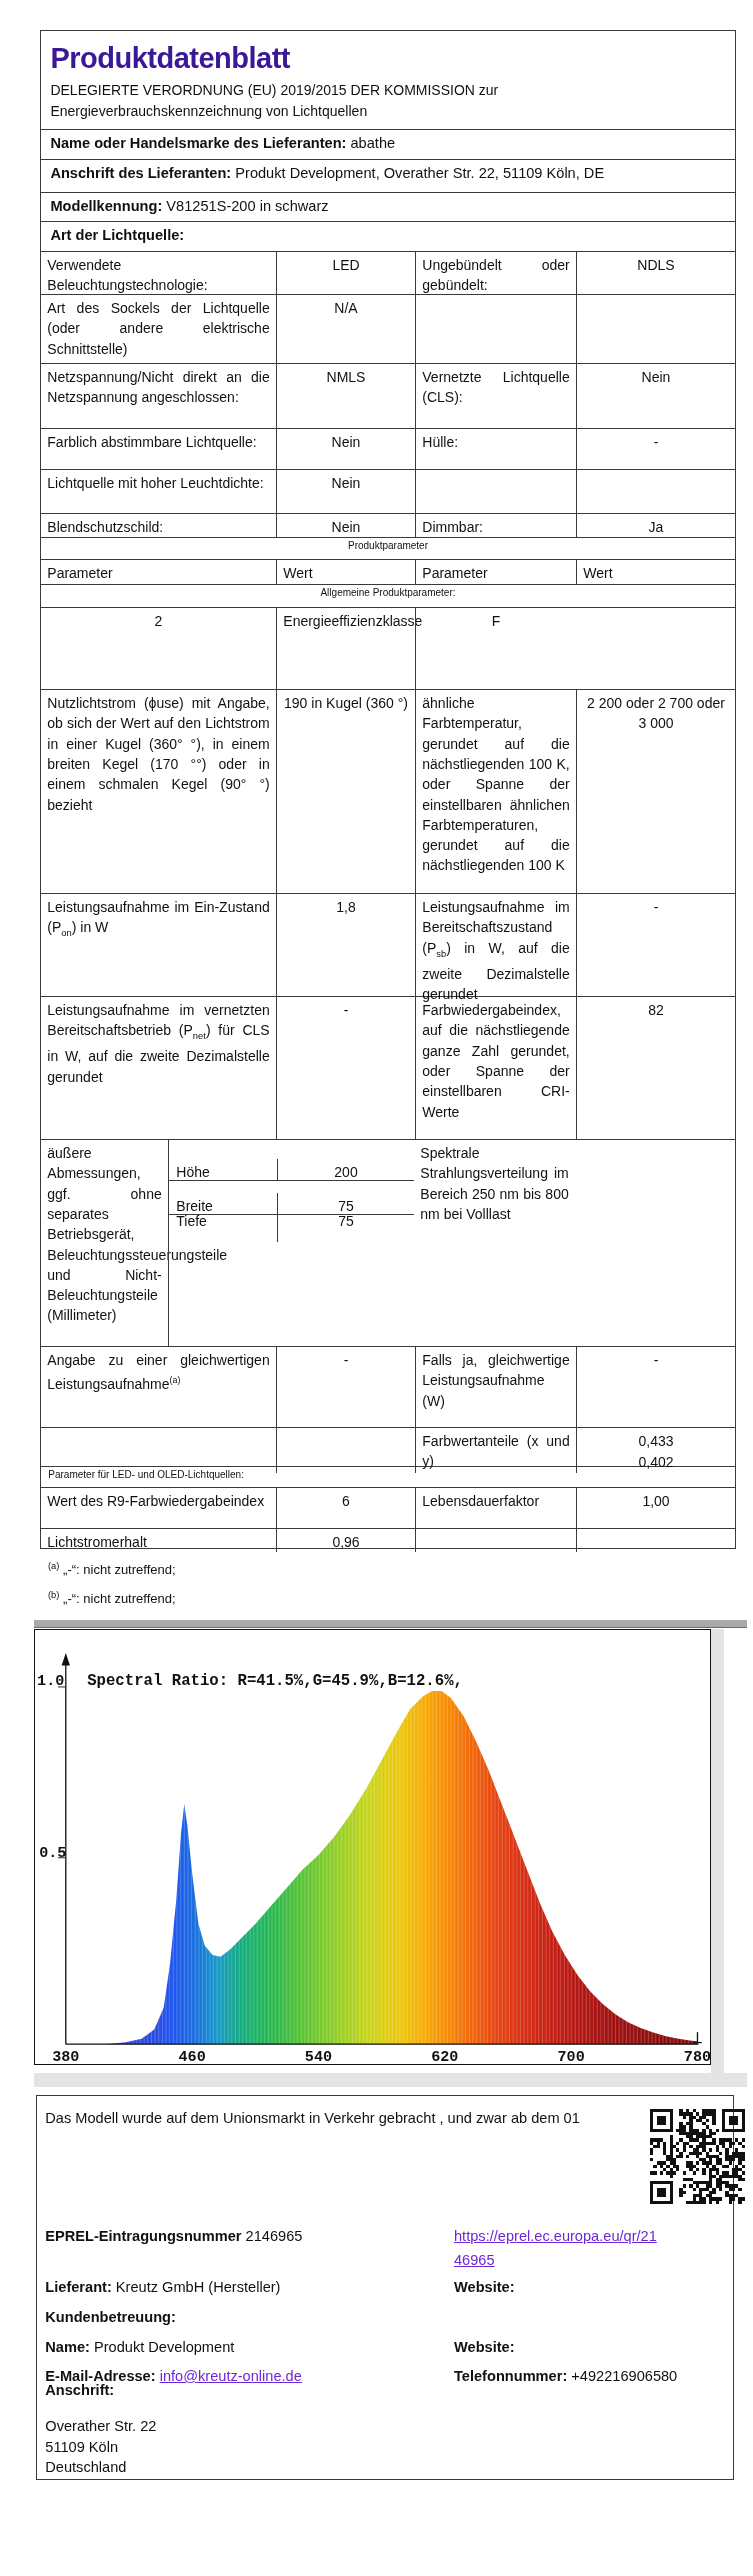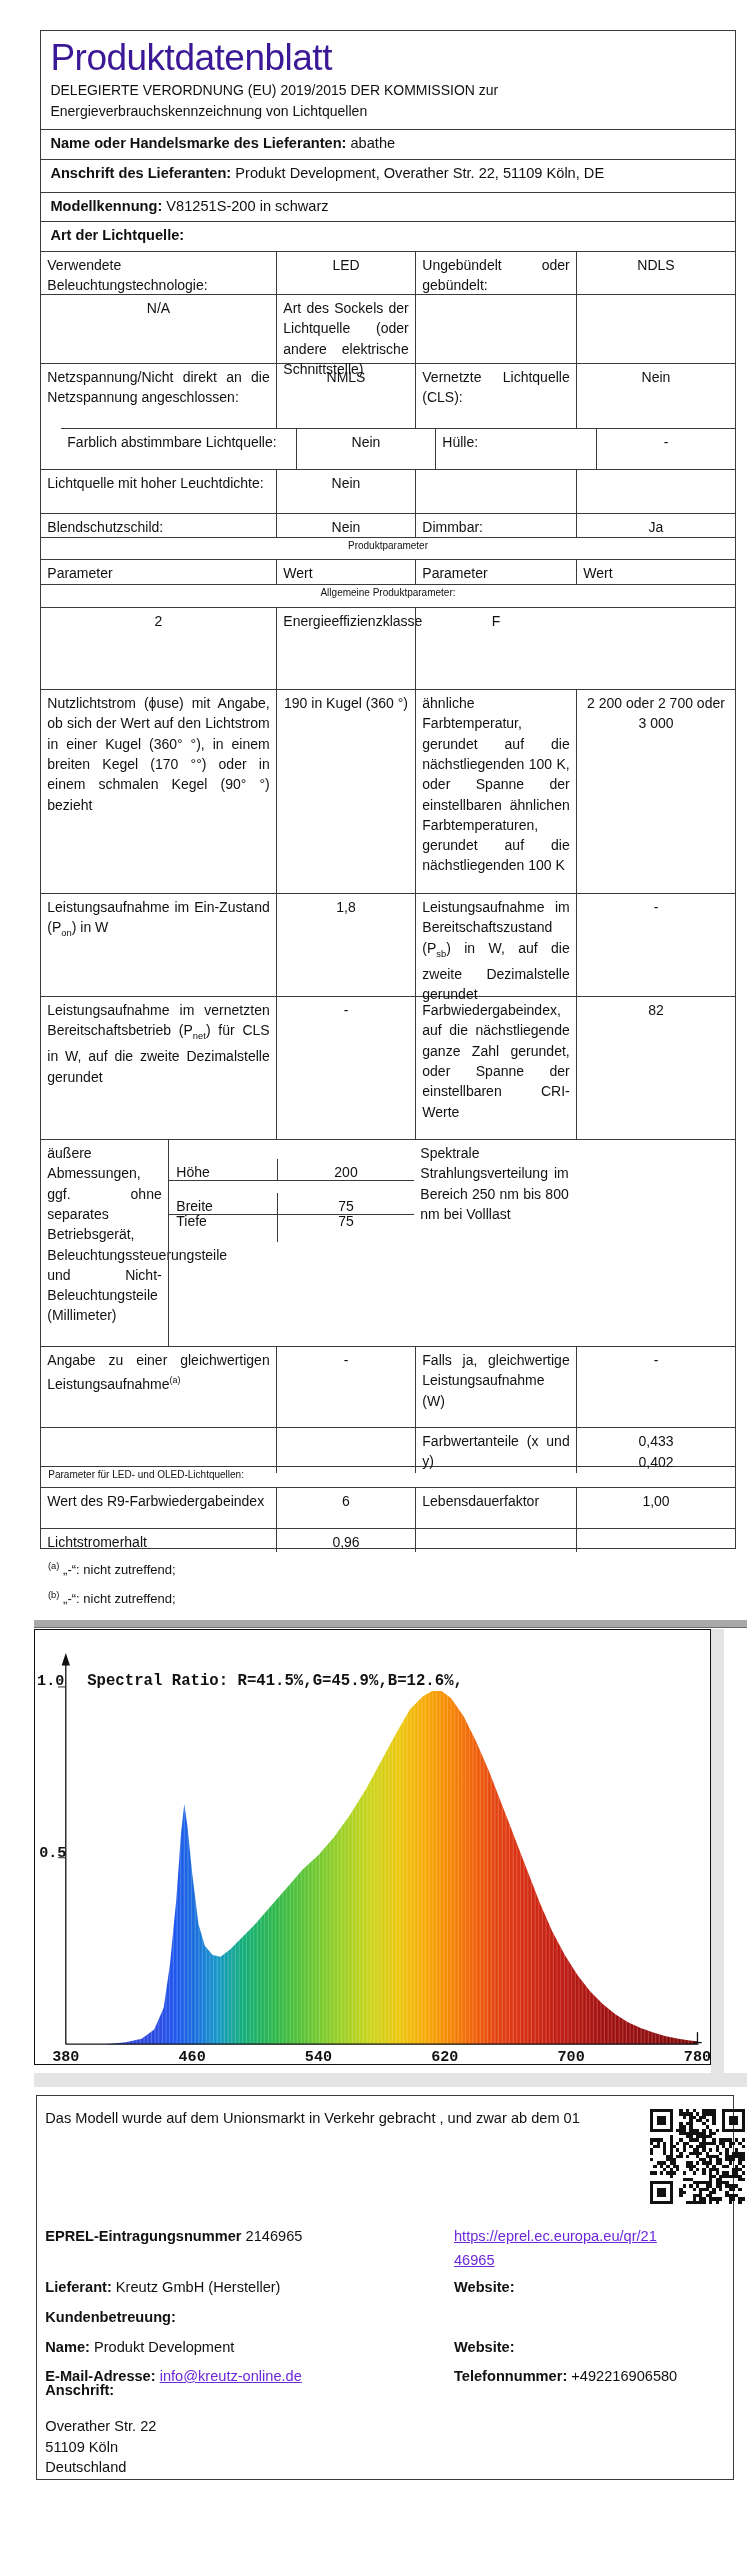--- a/index.html
+++ b/index.html
@@ -3,21 +3,21 @@
 <meta charset="utf-8">
 <style>
   html,body{margin:0;padding:0;background:#ffffff;}
   .page{position:relative;width:753px;height:2576px;background:#fff;
         font-family:"Liberation Sans",sans-serif;color:#111;overflow:hidden;}
 
   
   .main-box{position:absolute;left:40px;top:30px;width:696px;height:1519px;
             border:1.6px solid #3a3a3a;box-sizing:border-box;background:#fff;}
   .title-sec{height:98px;box-sizing:border-box;padding:11.5px 10.4px 0 9.4px;}
-  .doc-title{font-size:37px;font-weight:normal;color:#3a1896;letter-spacing:-0.5px;line-height:30px;}
+  .doc-title{font-size:29px;font-weight:bold;color:#3a1896;letter-spacing:-0.5px;line-height:30px;}
   .reg-text{font-size:14px;line-height:21px;margin-top:7.3px;}
   .info-row{border-top:1px solid #3a3a3a;box-sizing:border-box;padding:5.2px 0 0 9.4px;font-size:14.6px;}
   .lbl{font-weight:bold;}
   .grid-row{display:grid;grid-template-columns:235px 139px 161px 1fr;
             border-top:1px solid #3a3a3a;box-sizing:border-box;}
   .grid-row > .c{padding:3.1px 6.3px 0 6.3px;font-size:14px;line-height:20.3px;box-sizing:border-box;
                  text-align:justify;hyphens:auto;-webkit-hyphens:auto;}
   .grid-row > .c + .c{border-left:1px solid #3a3a3a;}
   .c.val{text-align:center;hyphens:none;}
   .hdr-row{border-top:1px solid #3a3a3a;box-sizing:border-box;font-size:10px;font-weight:normal;
@@ -91,32 +91,32 @@
       <span class="lbl">Art der Lichtquelle:</span>
     </div>
 
     <div class="grid-row" style="height:43px;">
       <div class="c">Verwendete Beleuchtungstechnologie:</div>
       <div class="c val">LED</div>
       <div class="c">Ungebündelt oder gebündelt:</div>
       <div class="c val">NDLS</div>
     </div>
     <div class="grid-row" style="height:69px;">
+      <div class="c">Art des Sockels der Lichtquelle (oder andere elektrische Schnittstelle)</div>
       <div class="c val">N/A</div>
-      <div class="c">Art des Sockels der Lichtquelle (oder andere elektrische Schnittstelle)</div>
       <div class="c"></div>
       <div class="c val"></div>
     </div>
     <div class="grid-row" style="height:65px;">
       <div class="c">Netzspannung/Nicht direkt an die Netzspannung angeschlossen:</div>
       <div class="c val">NMLS</div>
       <div class="c">Vernetzte Lichtquelle (CLS):</div>
       <div class="c val">Nein</div>
     </div>
-    <div class="grid-row" style="height:41px;margin-left:20px;">
+    <div class="grid-row" style="height:41px;">
       <div class="c">Farblich abstimmbare Lichtquelle:</div>
       <div class="c val">Nein</div>
       <div class="c">Hülle:</div>
       <div class="c val">-</div>
     </div>
     <div class="grid-row" style="height:44px;">
       <div class="c">Lichtquelle mit hoher Leuchtdichte:</div>
       <div class="c val">Nein</div>
       <div class="c"></div>
       <div class="c val"></div>

